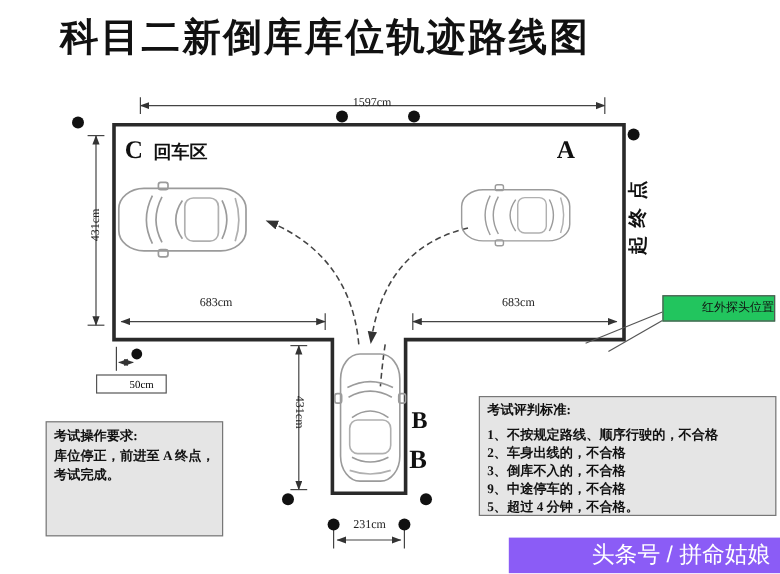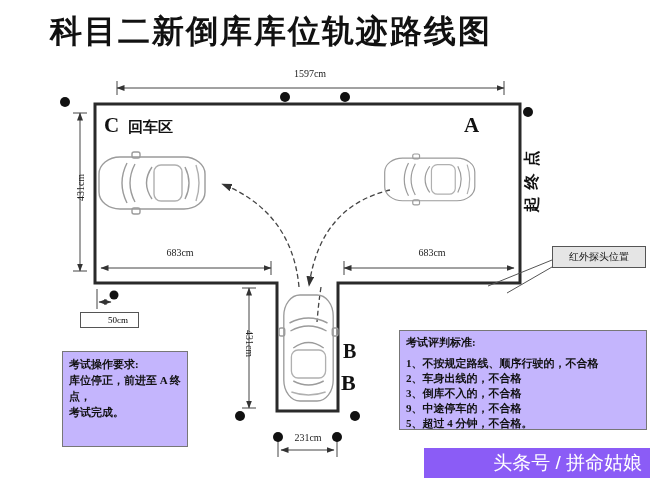--- a/index.html
+++ b/index.html
@@ -10,24 +10,24 @@
          letter-spacing:2px;white-space:nowrap;}
   .dim{font-size:10px;color:#222;text-align:center;font-family:"Liberation Serif",serif;}
   .dim-box{border:1px solid #555;background:#fff;font-size:9px;line-height:14px;}
   .zone-letter{font-size:21px;font-weight:bold;color:#111;}
   .zone-name{font-size:15px;font-weight:bold;color:#111;}
   .b-letter{font-size:20px;font-weight:bold;color:#111;}
   #start-end{left:498px;top:167px;width:70px;height:22px;text-align:center;
              font-size:16px;font-weight:bold;letter-spacing:7px;color:#111;
              transform:rotate(-90deg);transform-origin:center;white-space:nowrap;}
   #camera-callout{left:552px;top:246px;width:92px;height:20px;border:1px solid #555;
-                  font-size:10px;line-height:20px;text-align:center;color:#111;background:#e5e5e5;}
-  .note-box{border:1.5px solid #777;background:#c4b5fd;color:#111;
+                  font-size:10px;line-height:20px;text-align:right;color:#111;background:#22c55e;}
+  .note-box{border:1.5px solid #777;background:#e5e5e5;color:#111;
             font-size:11px;font-weight:bold;line-height:16px;padding:4px 6px;box-sizing:border-box;}
-  #ops-box{left:38px;top:351px;width:126px;height:96px;margin-left:24px;}
+  #ops-box{left:38px;top:351px;width:148px;height:96px;}
   #ops-box .indent{text-indent:22px;}
   #criteria-box{left:399px;top:330px;width:248px;height:100px;line-height:15px;}
   #criteria-box .bt{margin-bottom:6px;}
   .rot-ccw{transform:rotate(-90deg);transform-origin:center;}
   .rot-cw{transform:rotate(90deg);transform-origin:center;}
   #watermark{left:424px;top:448px;width:226px;height:30px;background:#8b5cf6;color:#fff;
              font-size:19px;line-height:30px;text-align:right;padding-right:8px;box-sizing:border-box;
              font-family:"Liberation Sans",sans-serif;white-space:nowrap;}
 </style>
 </head>
@@ -107,21 +107,21 @@
       <path d="M321,287 C319,300 318,310 317,322"></path>
     </g>
 
     <use href="#car" transform="translate(97,213) rotate(-90)"></use>
     <use href="#car" transform="translate(383,204) rotate(-90) scale(0.82,0.85)"></use>
     <use href="#car" transform="translate(280,293) scale(0.95,1)"></use>
   </svg>
 
   <div id="title" class="abs">科目二新倒库库位轨迹路线图</div>
 
-  <div class="abs dim" style="left:255px;top:68px;width:110px;text-align:center;">1597cm</div>
+  <div class="abs dim" style="left:255px;top:80px;width:110px;text-align:center;">1597cm</div>
 
   <div class="abs dim rot-ccw" style="left:48px;top:182px;width:64px;">431cm</div>
 
   <div class="abs dim" style="left:140px;top:247px;width:80px;">683cm</div>
 
   <div class="abs dim" style="left:392px;top:247px;width:80px;">683cm</div>
 
   <div class="abs dim rot-cw" style="left:217px;top:338px;width:64px;">431cm</div>
 
   <div class="abs dim" style="left:272px;top:432px;width:72px;">231cm</div>

